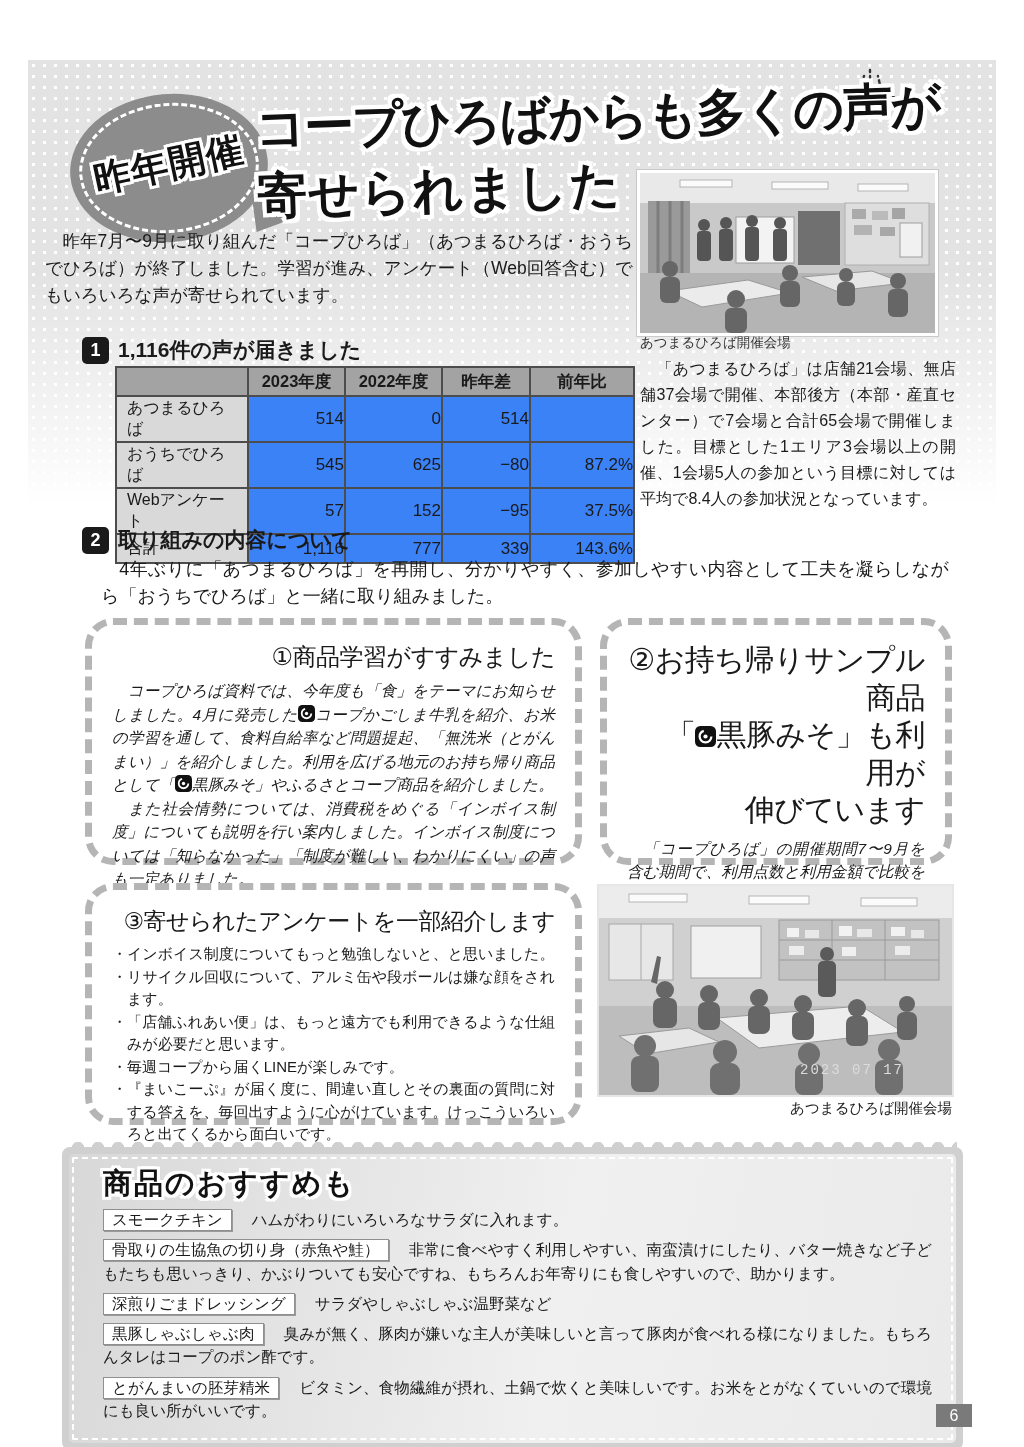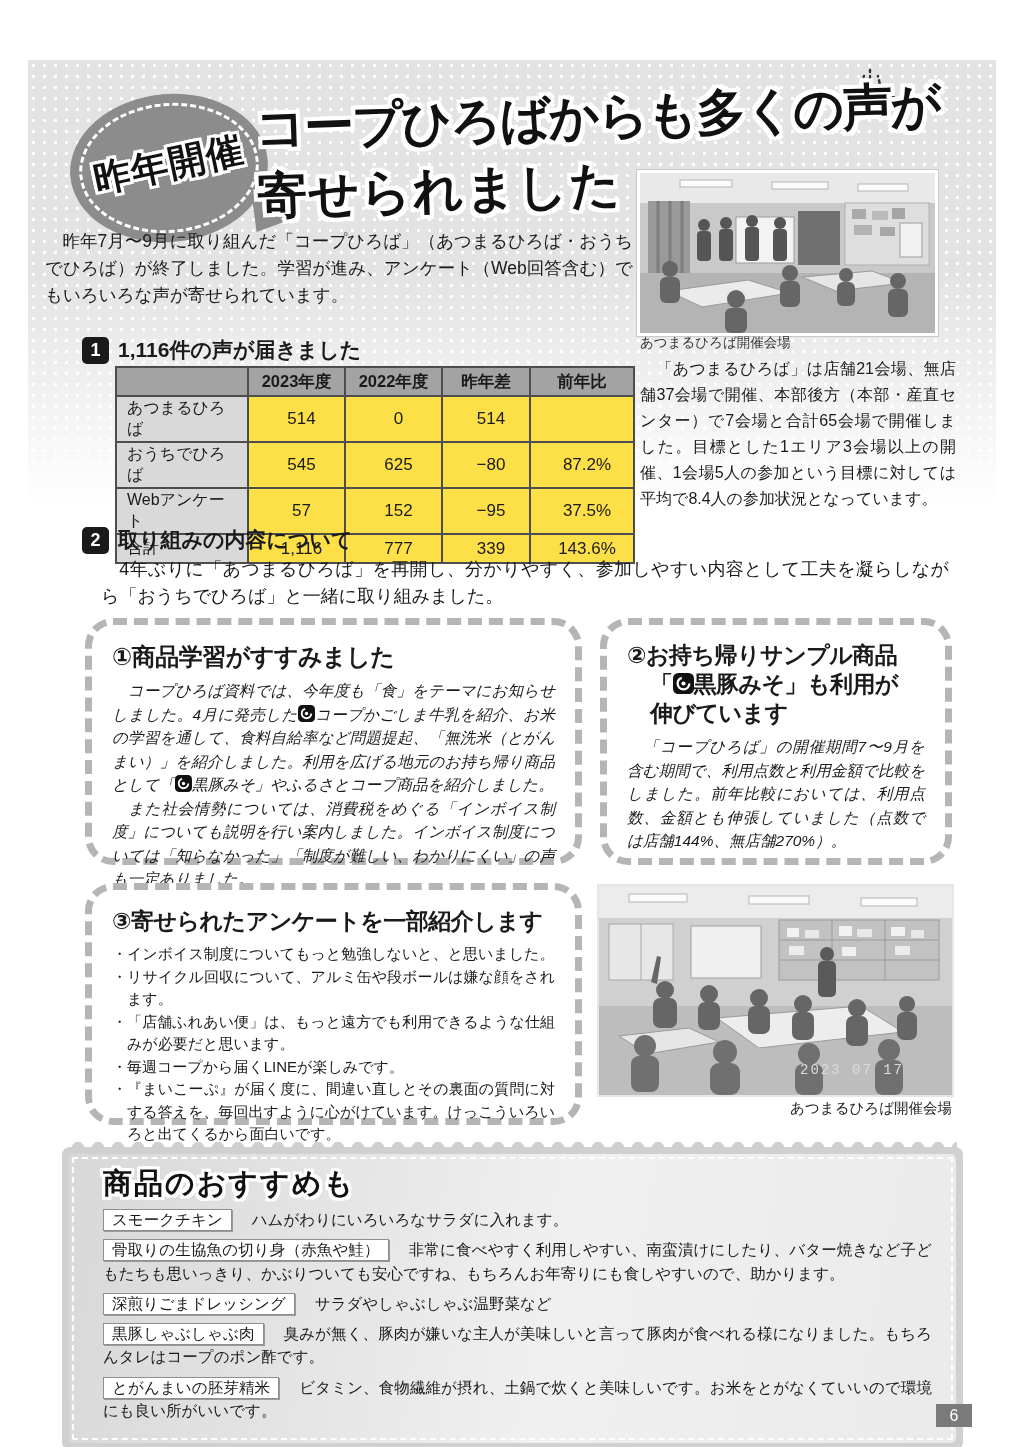--- a/index.html
+++ b/index.html
@@ -87,35 +87,35 @@
   .sec2-head { left:82px; top:526px; }
   .sec2-body {
     position:absolute; left:101px; top:556px; width:848px;
     font-size:18px; line-height:1.5; text-align:justify;
   }
   
   .voice-table { position:absolute; left:115px; top:366px; border-collapse:collapse; font-size:17px; }
   .voice-table th, .voice-table td { border:2px solid #4d4d4d; height:25px; padding:1px 10px; }
   .voice-table th { background:#a3a3a3; font-weight:bold; text-align:center; font-size:16.5px; }
   .voice-table td.lbl { background:#d9d9d9; text-align:left; font-size:16px; }
-  .voice-table td.num { background:#fde047; text-align:center; padding-right:0; }
+  .voice-table td.num { background:#3b82f6; text-align:right; padding-right:0; }
   .side-text {
     position:absolute; left:640px; top:356px; width:316px;
     font-size:16px; line-height:1.63; text-align:justify;
   }
   
   .dash-box {
     position:absolute; box-sizing:border-box; background:#fff;
     border:7px dashed #b5b5b5; border-radius:28px; padding:14px 20px 10px 20px;
   }
   .box1 { left:85px; top:618px; width:497px; height:247px; }
   .box2 { left:600px; top:618px; width:352px; height:247px; }
   .box3 { left:85px; top:883px; width:497px; height:242px; }
-  .dash-box h3 { margin:2px 0 6px 0; font-size:24px; font-weight:700; letter-spacing:-0.5px; }
-  .box2 h3 { font-size:23px; line-height:1.25; margin-bottom:8px; }
+  .dash-box h3 { margin:2px 0 6px 0; font-size:24px; font-weight:400; letter-spacing:-0.5px;text-align:right; }
+  .box2 h3 { font-size:30px; line-height:1.25; margin-bottom:8px; }
   .box2 h3 .ind { display:block; padding-left:1em; }
   .dash-box p { margin:0; font-size:15.5px; line-height:1.52; text-align:justify;font-style:italic; }
   .bullets { margin:2px 0 0 0; padding:0; list-style:none; font-size:15px; line-height:1.5; }
   .bullets li { padding-left:1em; text-indent:-1em; text-align:justify; }
   .coop-mark { display:inline-block; width:17px; height:17px; vertical-align:-2px; }
   .coop-mark.big { width:21px; height:21px; vertical-align:-2px; }
   
   .reco-frame {
     position:absolute; left:62px; top:1147px; width:901px; box-sizing:border-box;
     background:#d0d0d0; border-radius:8px; padding:7px;

